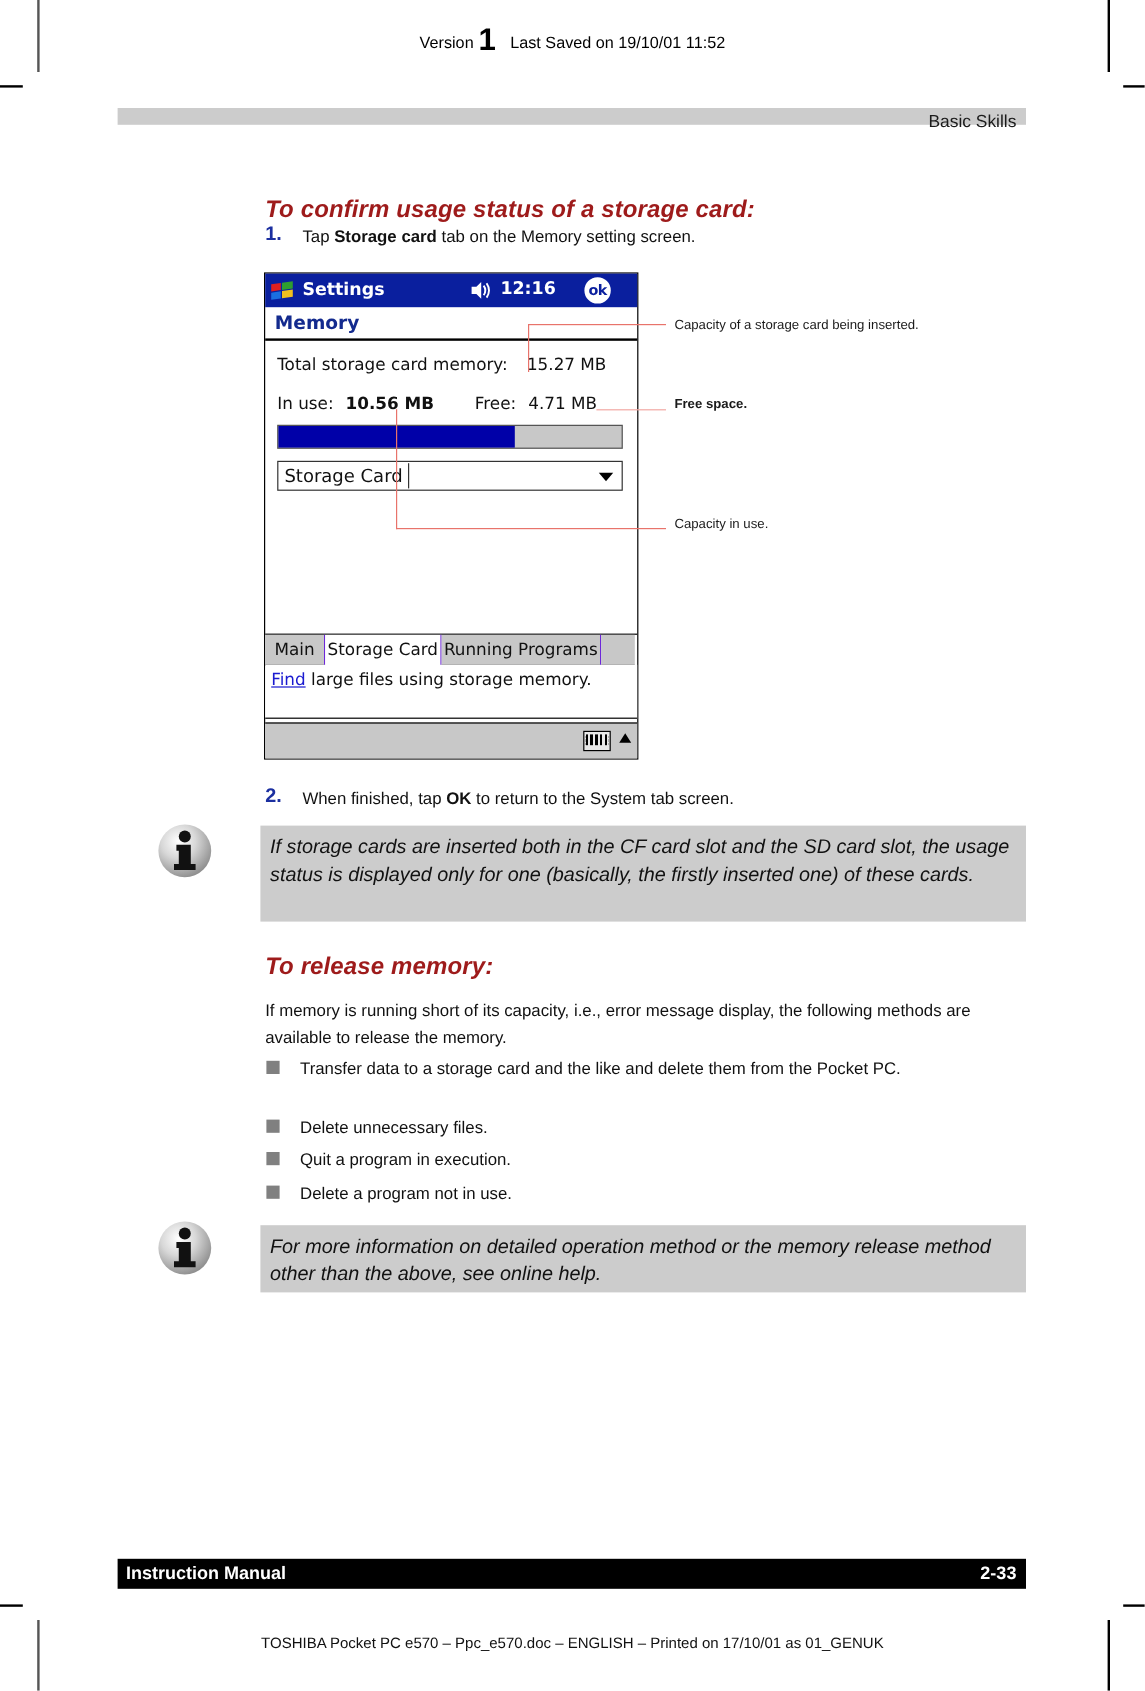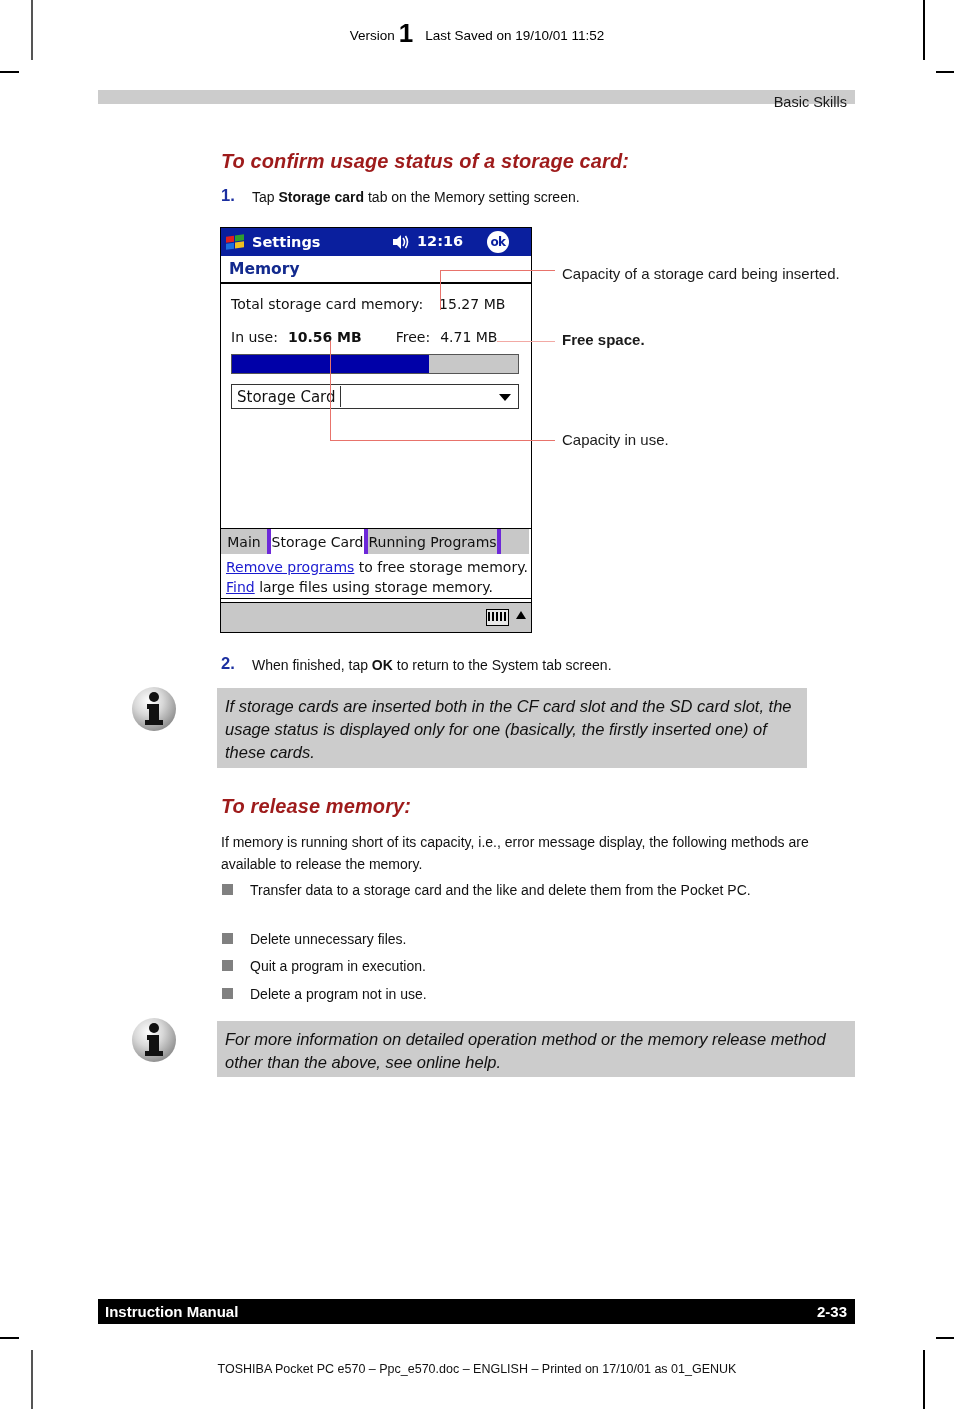--- a/index.html
+++ b/index.html
@@ -70,42 +70,42 @@
   .combo{position:absolute;left:10px;top:100px;width:288px;height:25px;
          border:1px solid #333;box-sizing:border-box;background:#fff;
          display:flex;align-items:center;}
   .combo .cval{font-size:15px;margin-left:5px;color:#111;}
   .combo .cdiv{position:absolute;left:108px;top:1px;bottom:1px;width:1px;background:#333;}
   .combo .carw{position:absolute;right:7px;top:9px;width:0;height:0;
         border-left:6px solid transparent;border-right:6px solid transparent;
         border-top:7px solid #000;}
   .tabs{position:absolute;left:0;right:0;top:300px;height:26px;border-top:1px solid #000;}
   .tab{position:absolute;top:0;height:26px;box-sizing:border-box;
-       border-right:4px solid #6d28d9;border-bottom:1px solid #000;background:#c8c8c8;
+       border-right:1px solid #6d28d9;border-bottom:1px solid #000;background:#c8c8c8;
        font-size:14px;display:flex;align-items:center;justify-content:center;color:#111;}
   .tab.sel{background:#fff;border-bottom:1px solid #fff;}
   .links{position:absolute;left:0;right:0;top:326px;height:45px;background:#fff;
          border-bottom:1px solid #000;padding:3px 0 0 5px;box-sizing:border-box;}
   .links div{font-size:14px;color:#111;line-height:20px;}
   .links a{color:#1a1ad0;text-decoration:underline;}
   .ppc-foot{position:absolute;left:0;right:0;bottom:0;height:29px;background:#c8c8c8;
             border-top:1px solid #000;}
   .kbd{position:absolute;right:22px;top:6px;width:21px;height:15px;
        border:1px solid #000;background:#e8e8e8;}
   .kbd b{position:absolute;left:1px;top:2px;right:1px;height:9px;
          background:repeating-linear-gradient(90deg,#000 0 2px,#e8e8e8 2px 4px),
                     repeating-linear-gradient(0deg,#000 0 2px,#e8e8e8 2px 3px);}
   .upar{position:absolute;right:5px;top:8px;width:0;height:0;
         border-left:5px solid transparent;border-right:5px solid transparent;
         border-bottom:8px solid #000;}
 
   
   .cl{position:absolute;background:#e8736b;}
   .cl.pale{background:#f2a9a4;}
-  .cltxt{position:absolute;font-size:15px;color:#1a1a1a;}
+  .cltxt{position:absolute;font-size:11px;color:#1a1a1a;}
 
   
   .footbar{position:absolute;left:98px;top:1284px;width:757px;height:25px;background:#000;margin-top:15px;}
   .footbar .fl{position:absolute;left:7px;top:4px;color:#fff;font-weight:bold;font-size:15px;}
   .footbar .fr{position:absolute;right:8px;top:4px;color:#fff;font-weight:bold;font-size:15px;}
   .printline{position:absolute;left:0;top:1362px;width:954px;text-align:center;
              font-size:12.5px;color:#111;}
 </style>
 </head>
 <body>
@@ -122,21 +122,21 @@
   <div class="cmark dark" style="left:923px;top:1350px;width:2px;height:59px;"></div>
 
   <div class="doc-head">
     <span class="ver">Version</span><span class="vnum">1</span><span class="saved">Last Saved on 19/10/01 11:52</span>
   </div>
 
   <div class="runhead">
     <span>Basic Skills</span>
   </div>
 
-  <div class="h-red" style="top:150px;">To confirm usage status of a storage card:</div>
+  <div class="h-red" style="top:164px;">To confirm usage status of a storage card:</div>
 
   <div class="num" style="top:186px;">1.</div>
   <div class="btxt" style="left:252px;top:186px;width:600px;"><span>Tap </span><b>Storage card</b><span> tab on the Memory setting screen.</span></div>
 
   <div class="ppc">
 
     <div class="ppc-title">
       <span class="wlogo">
         <svg width="20" height="18" viewBox="0 0 20 18">
           <rect x="0" y="0" width="20" height="18" fill="#0a1f9e"></rect>
@@ -182,21 +182,20 @@
     </div>
 
     <div class="tabs" id="tabstrip">
         <div class="tab" style="left: 0px; width: 50px;">Main</div>
         <div class="tab sel" style="left: 50px; width: 97px;">Storage Card</div>
         <div class="tab" style="left: 147px; width: 133px;">Running Programs</div>
         <div class="tab" style="left: 280px; width: 28px; border-right: none;"></div>
       </div>
 
     <div class="links">
-      <div><a href="#">Remove programs</a><span> to free storage memory.</span></div>
       <div><a href="#">Find</a><span> large files using storage memory.</span></div>
     </div>
 
     <div class="ppc-foot">
       <span class="kbd">
           <b></b>
         </span>
       <span class="upar"></span>
     </div>
   </div>
@@ -223,21 +222,21 @@
           <stop offset="0%" stop-color="#ffffff"></stop>
           <stop offset="45%" stop-color="#d8d8d8"></stop>
           <stop offset="100%" stop-color="#8c8c8c"></stop>
         </radialGradient>
       </defs>
       <circle cx="23" cy="23" r="22" fill="url(#g1)"></circle>
       <circle cx="23" cy="11" r="5" fill="#111"></circle>
       <path d="M16 18 h12 v16 h4 v5 h-18 v-5 h4 v-11 h-2 z" fill="#111"></path>
     </svg>
   </div>
-  <div class="notebox" style="left:217px;top:688px;width:590px;height:80px;">
+  <div class="notebox" style="left:217px;top:688px;width:638px;height:80px;">
     <p>If storage cards are inserted both in the CF card slot and the SD card slot, the usage status is displayed only for one (basically, the firstly inserted one) of these cards.</p>
   </div>
 
   <div class="h-red" style="top:795px;">To release memory:</div>
 
   <div class="btxt" style="left:221px;top:831px;width:640px;">If memory is running short of its capacity, i.e., error message display, the following methods are available to release the memory.</div>
 
   <div class="bsq" style="top:884px;"></div>
   <div class="btxt" style="left:250px;top:879px;width:610px;">Transfer data to a storage card and the like and delete them from the Pocket PC.</div>
 

